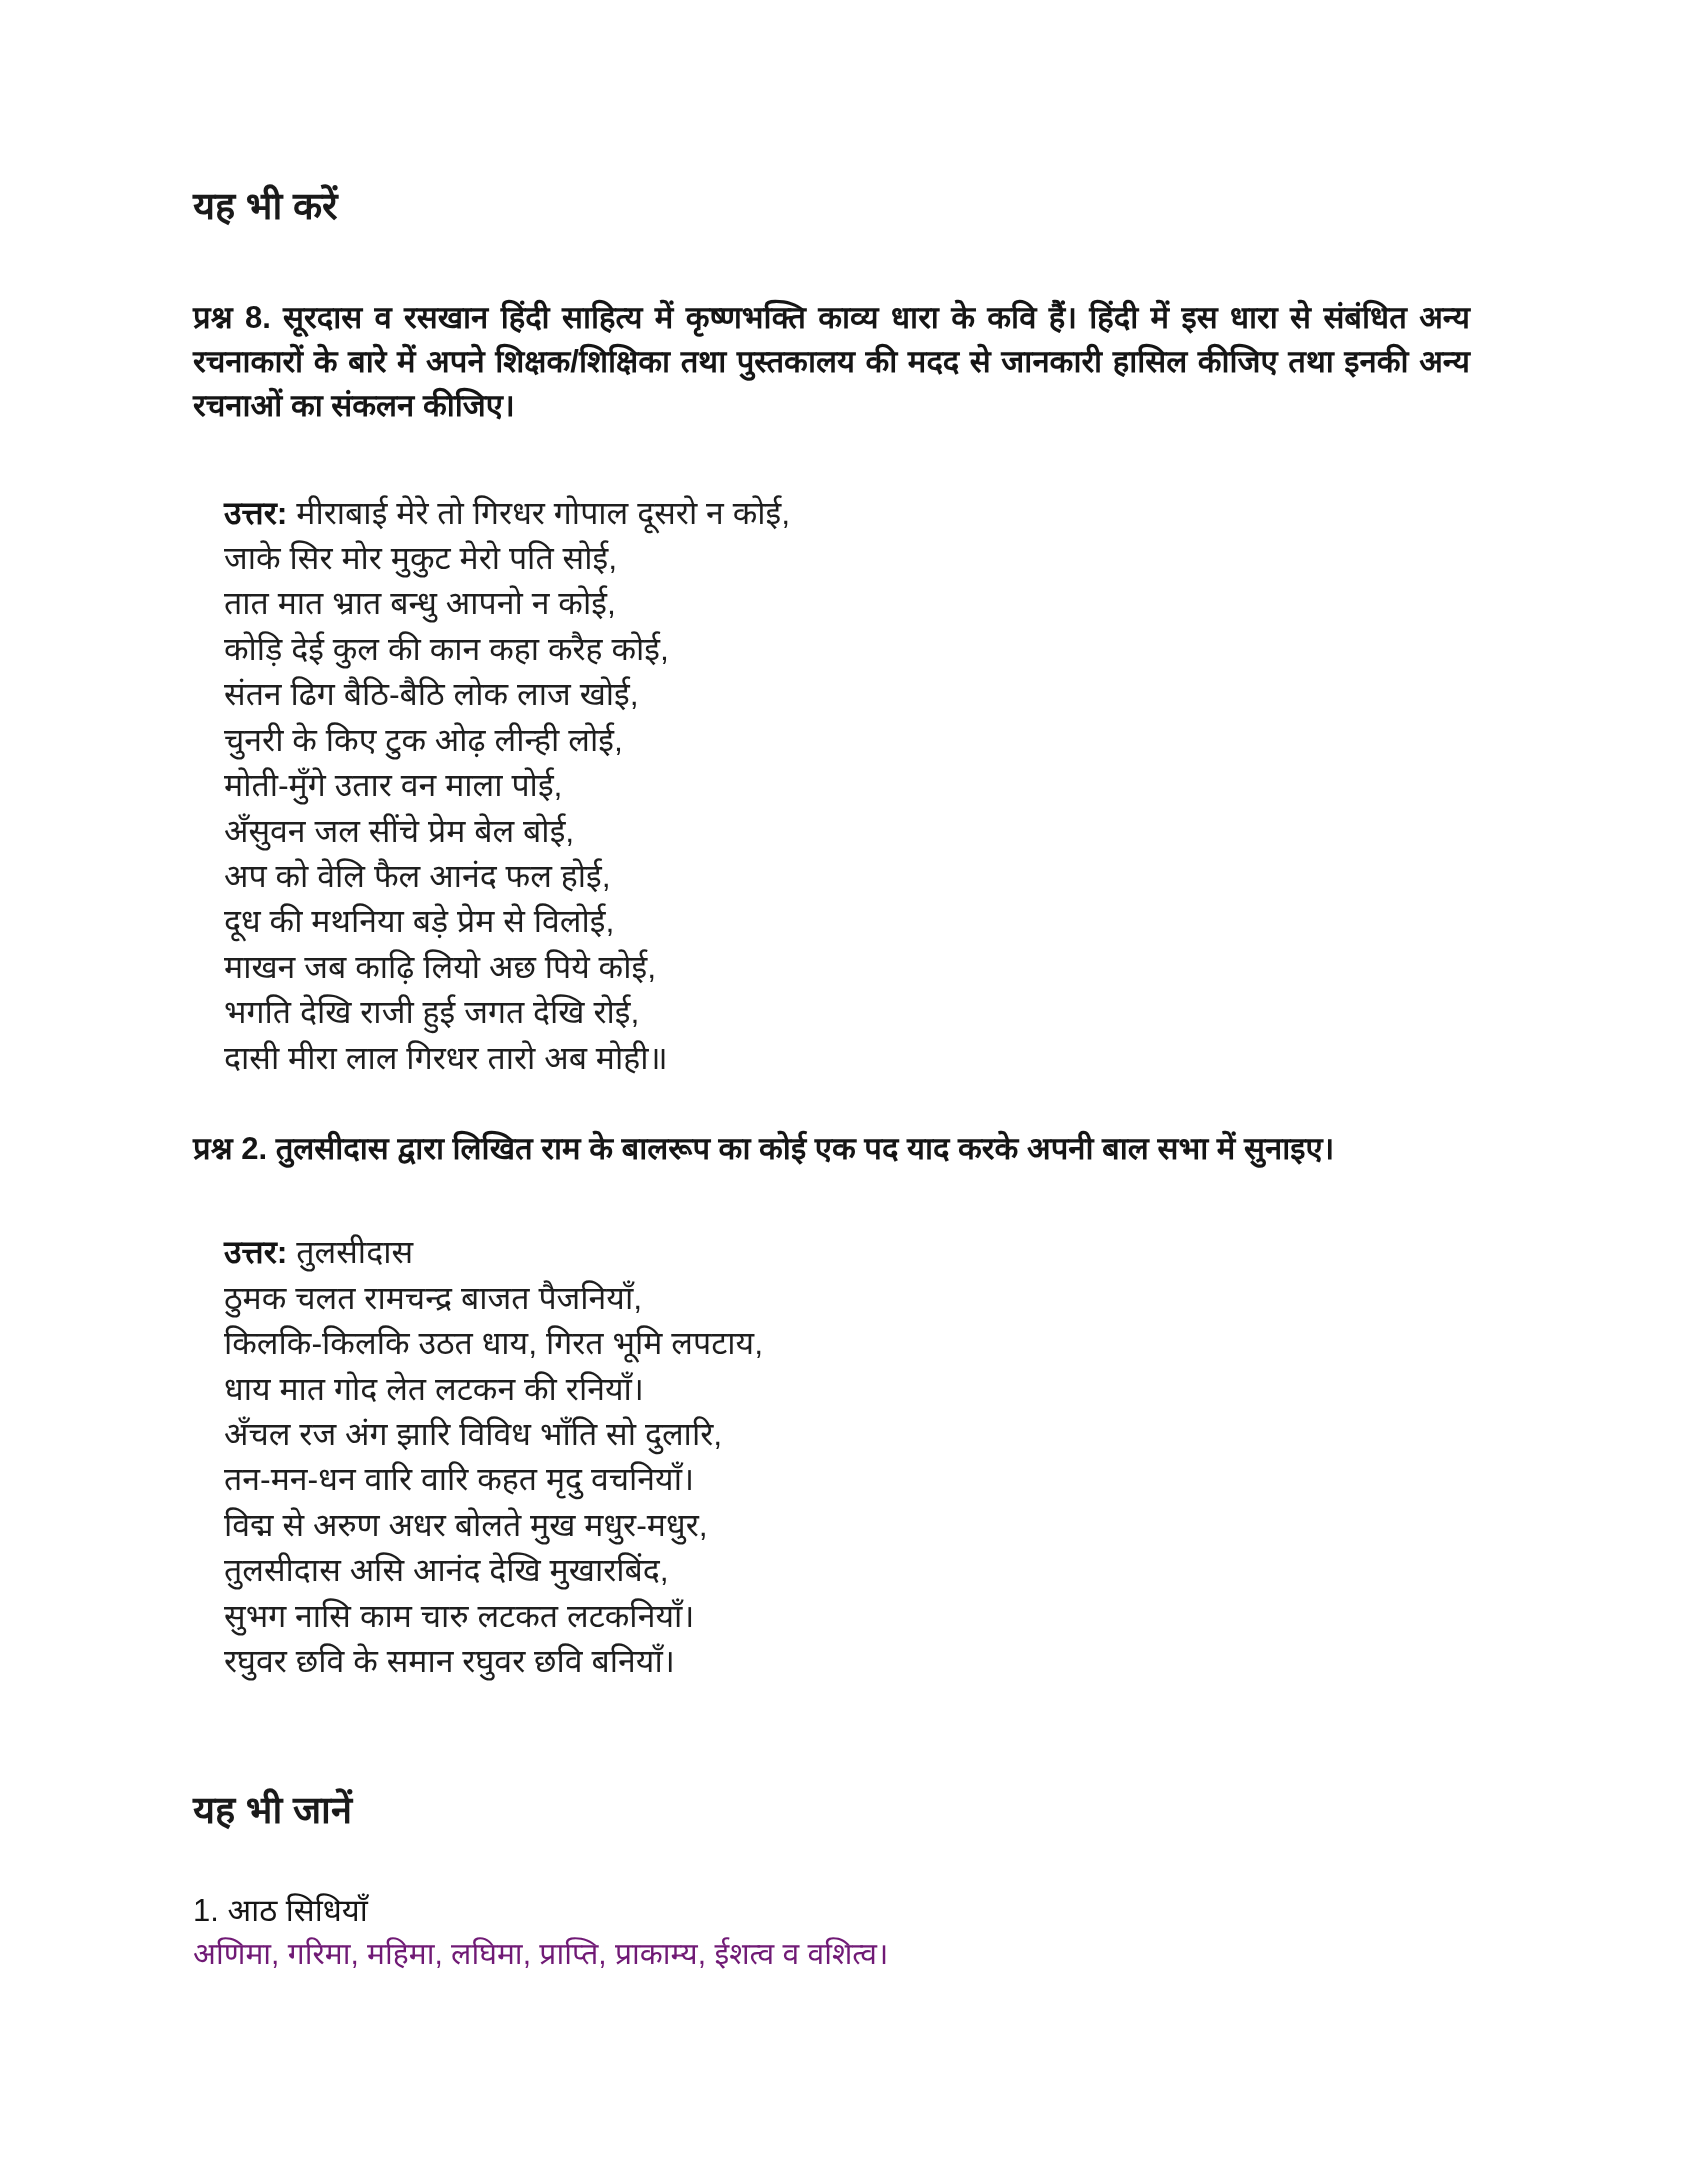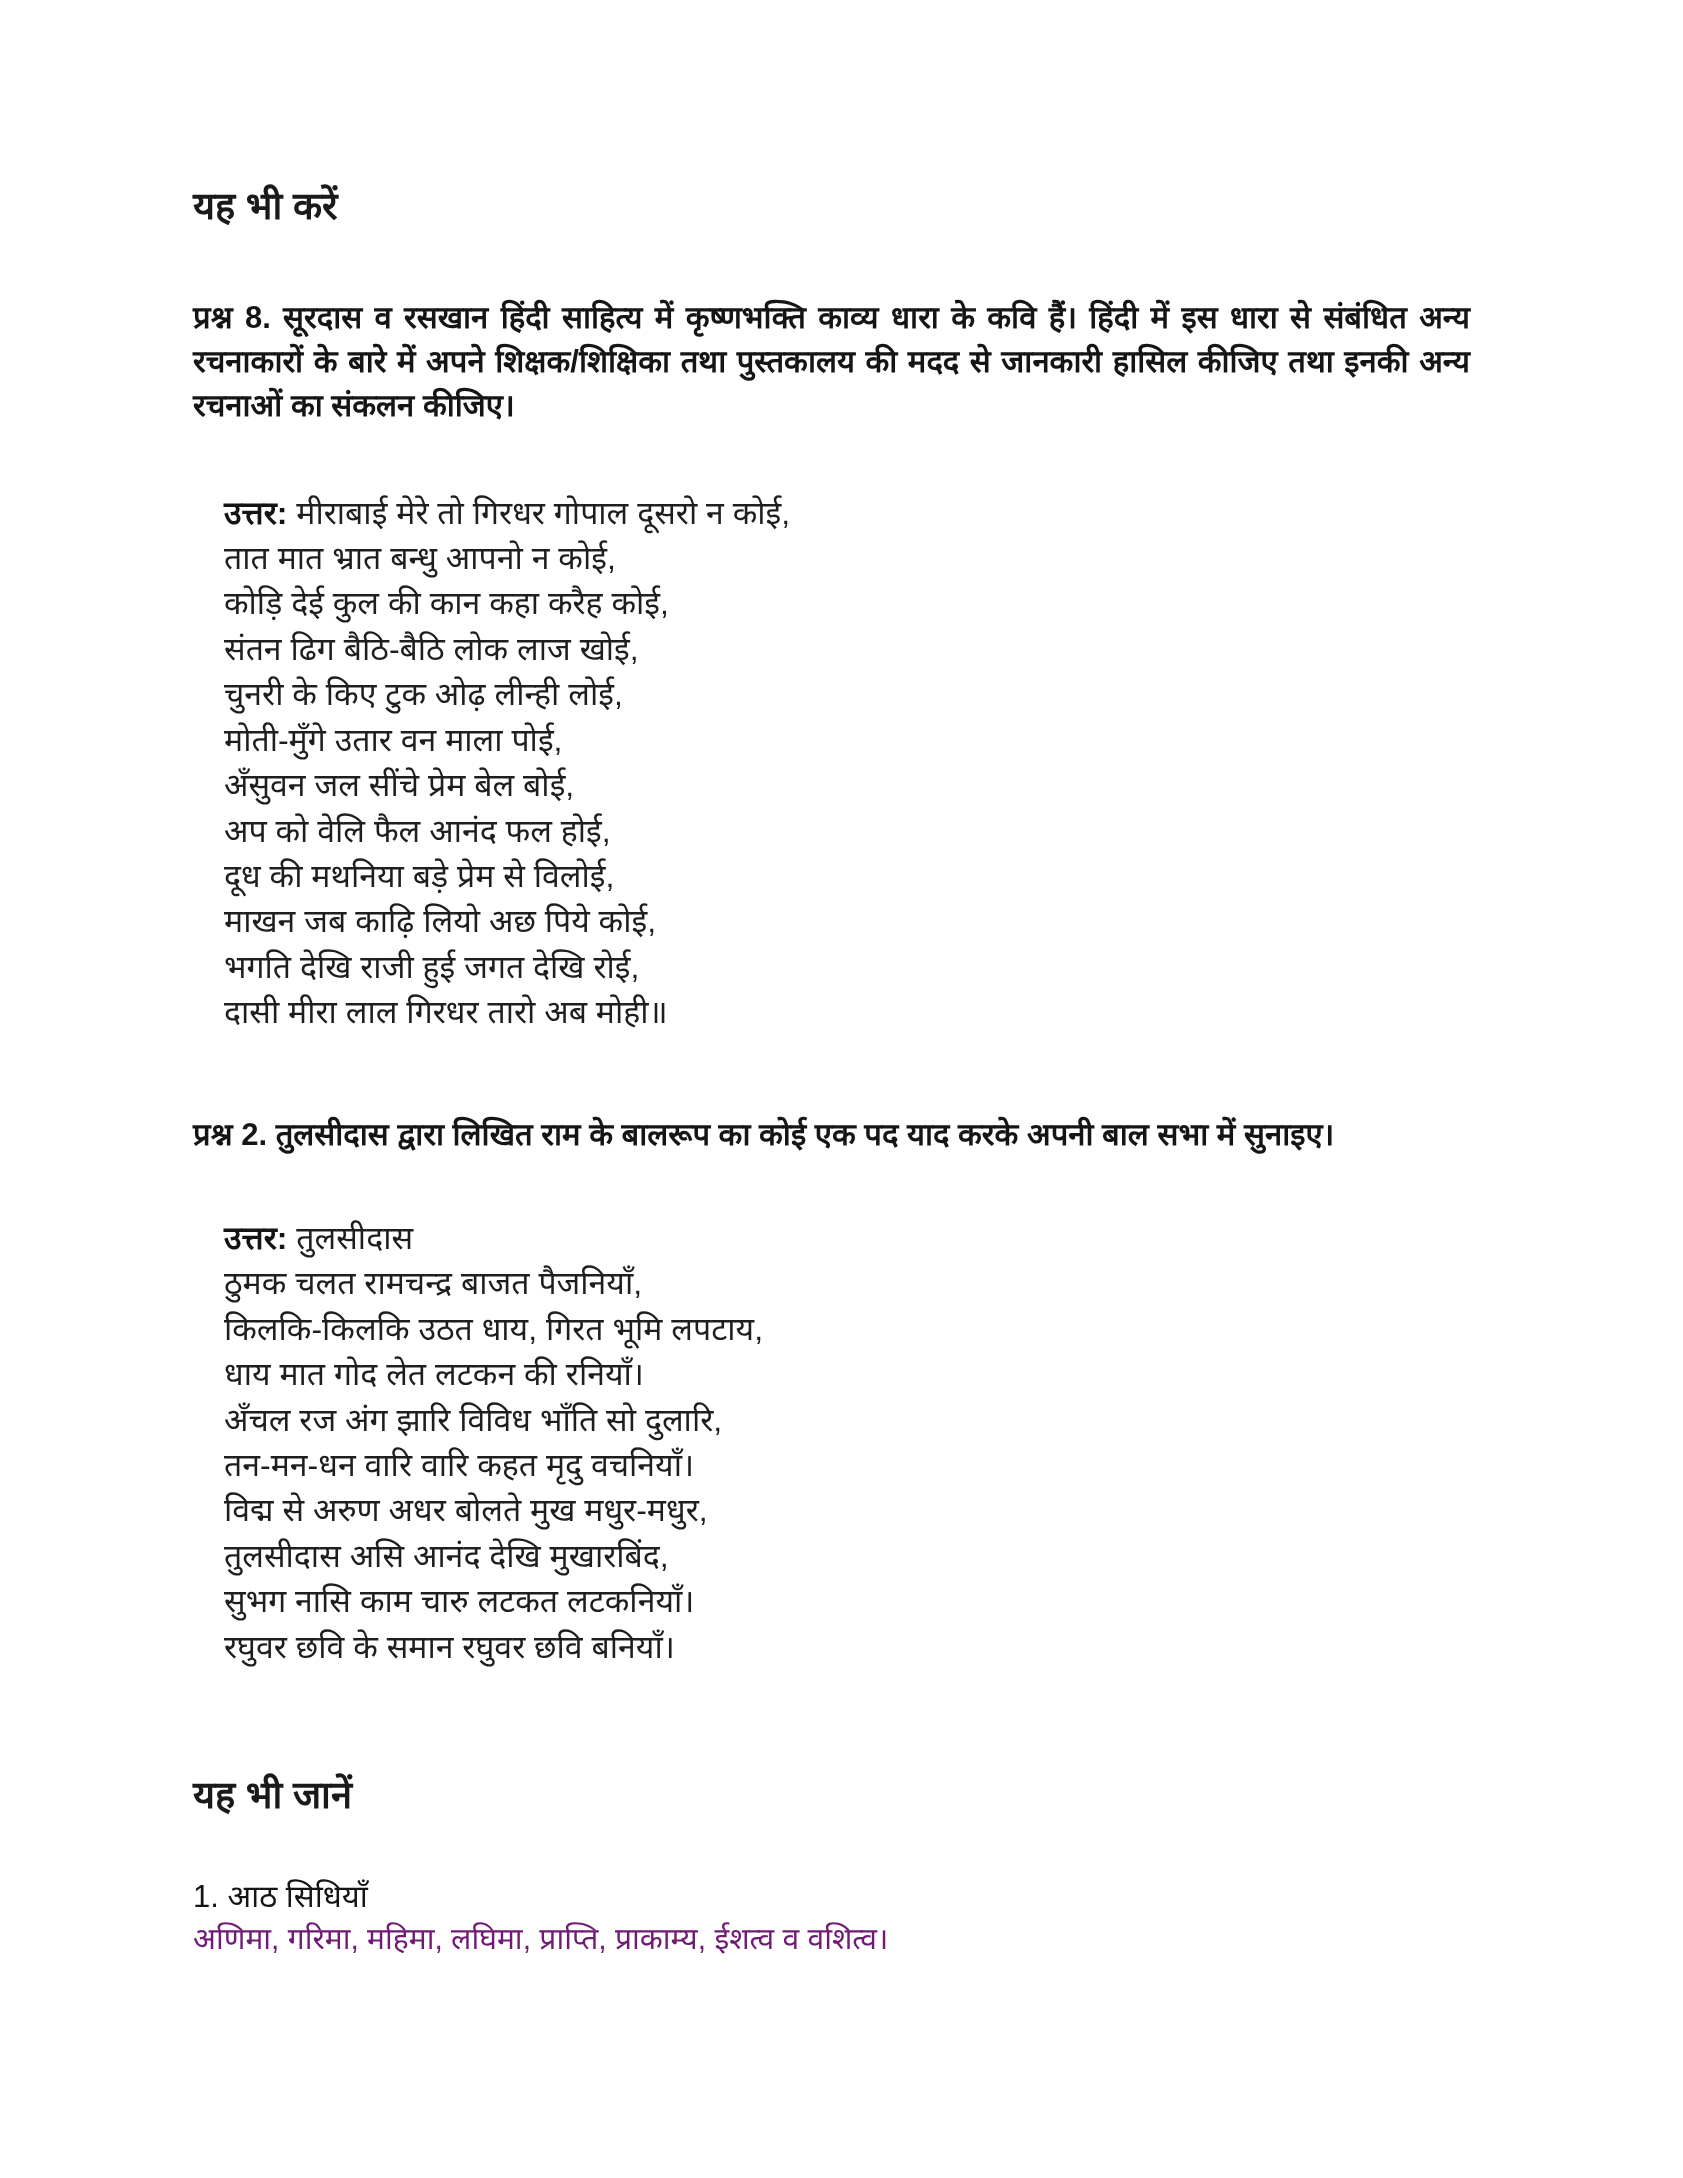--- a/index.html
+++ b/index.html
@@ -37,21 +37,21 @@
     line-height: 1.42;
     color: #1e1e1e;
     margin-left: 31px;
   }
   .answer-block.second { margin-top: 59px; }
   .answer-label {
     font-weight: 700;
     color: #141414;
   }
   .poem-line { white-space: nowrap; }
-  .q2 { margin-top: 77px; }
+  .q2 { margin-top: 46px; }
   .section-heading.second { margin-top: 102px; }
   .fact-title {
     margin-top: 55px;
     font-size: 31px;
     font-weight: 400;
     line-height: 1.4;
     color: #151515;
   }
   .fact-text {
     font-size: 30px;
@@ -63,20 +63,21 @@
 <body>
 
 <div class="page">
 
   <h1 class="section-heading">यह भी करें</h1>
 
   <p class="question"><span>प्रश्न 8.</span> <span>सूरदास व रसखान हिंदी साहित्य में कृष्णभक्ति काव्य धारा के कवि हैं। हिंदी में इस धारा से संबंधित अन्य रचनाकारों के बारे में अपने शिक्षक/शिक्षिका तथा पुस्तकालय की मदद से जानकारी हासिल कीजिए तथा इनकी अन्य रचनाओं का संकलन कीजिए।</span></p>
 
   <div class="answer-block">
     <div class="poem-line"><span class="answer-label">उत्तर:</span> <span>मीराबाई मेरे तो गिरधर गोपाल दूसरो न कोई,</span></div>
+    <div class="poem-line">जाके सिर मोर मुकुट मेरो पति सोई,</div>
     <div class="poem-line">तात मात भ्रात बन्धु आपनो न कोई,</div>
     <div class="poem-line">कोड़ि देई कुल की कान कहा करैह कोई,</div>
     <div class="poem-line">संतन ढिग बैठि-बैठि लोक लाज खोई,</div>
     <div class="poem-line">चुनरी के किए टुक ओढ़ लीन्ही लोई,</div>
     <div class="poem-line">मोती-मुँगे उतार वन माला पोई,</div>
     <div class="poem-line">अँसुवन जल सींचे प्रेम बेल बोई,</div>
     <div class="poem-line">अप को वेलि फैल आनंद फल होई,</div>
     <div class="poem-line">दूध की मथनिया बड़े प्रेम से विलोई,</div>
     <div class="poem-line">माखन जब काढ़ि लियो अछ पिये कोई,</div>
     <div class="poem-line">भगति देखि राजी हुई जगत देखि रोई,</div>

